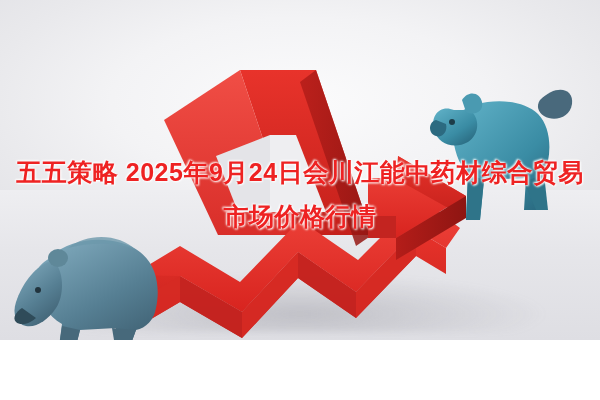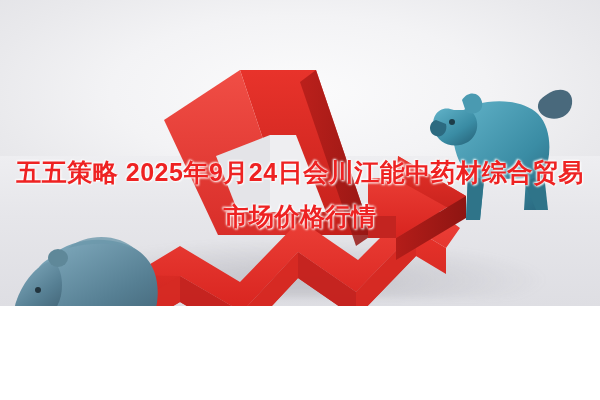--- a/index.html
+++ b/index.html
@@ -3,21 +3,21 @@
 <meta charset="utf-8">
 <style>
   html, body {
     margin: 0;
     padding: 0;
     background: #ffffff;
   }
   #stage {
     position: relative;
     width: 600px;
-    height: 306px;
+    height: 340px;
     overflow: hidden;
     background: #f2f2f4;
     font-family: "Liberation Sans", sans-serif;
   }
 
   
   .photo-bg {
     position: absolute;
     inset: 0;
     background:

